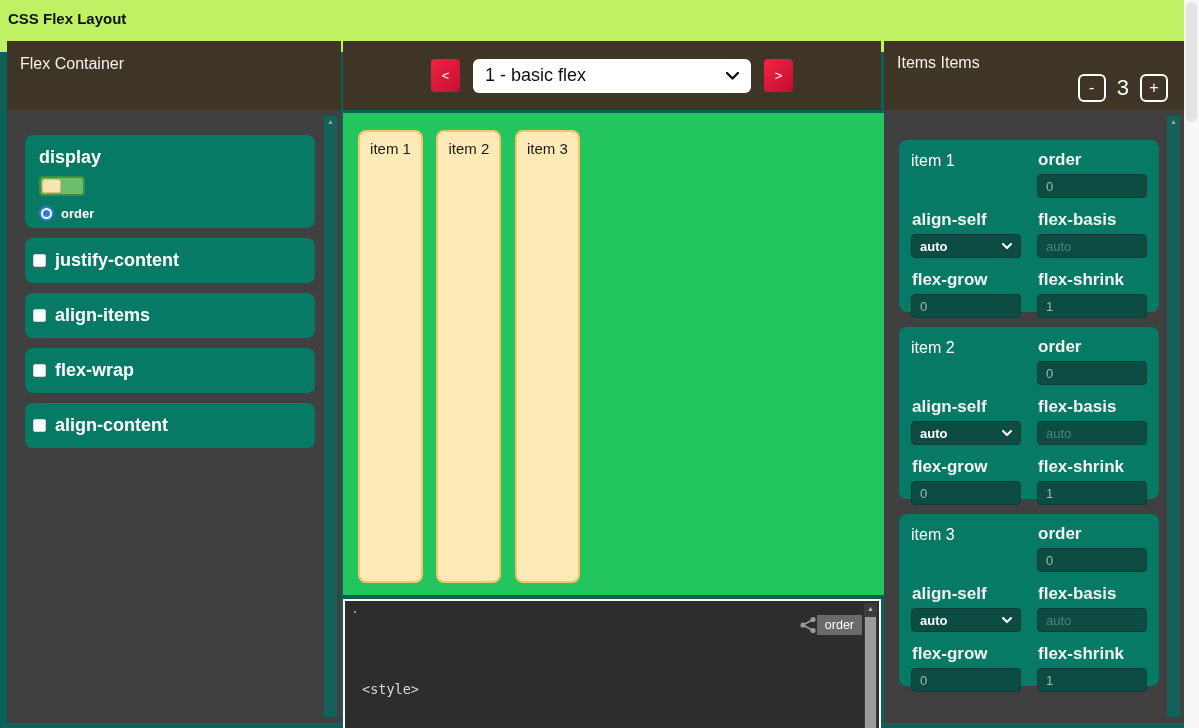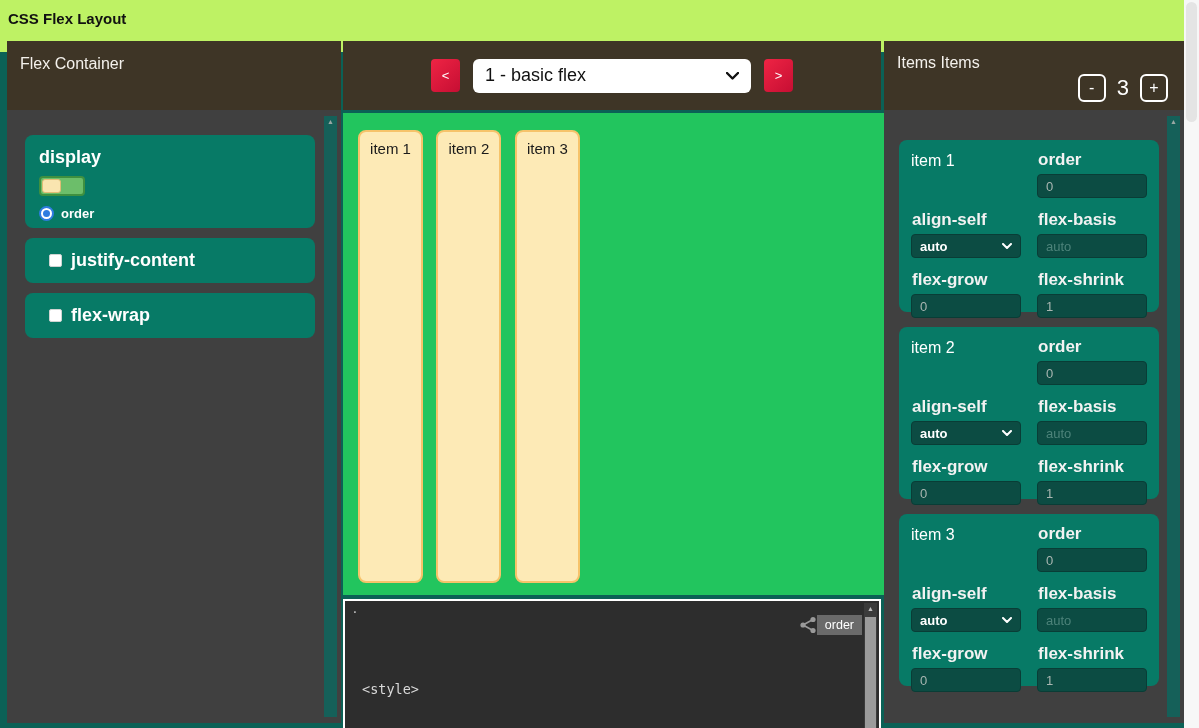--- a/index.html
+++ b/index.html
@@ -20,21 +20,21 @@
   .cards-wrap { position:absolute; left:18px; top:0; width:290px; }
   .card { background:#077a66; border-radius:8px; }
   .display-card { margin-top:25px; height:93px; padding:12px 14px; }
   .card-label { font-size:18px; font-weight:bold; color:#fff; }
   .toggle { margin-top:8px; width:46px; height:20px; background:#6cbe6a; border:2px solid #3f9040; border-radius:4px; position:relative; cursor:pointer; }
   .toggle-knob { position:absolute; left:1px; top:1px; width:19px; height:14px; background:#fae5b0; border:1px solid #e0bc75; border-radius:3px; }
   .radio-row { margin-top:10px; display:flex; align-items:center; gap:7px; }
   .radio { width:15px; height:15px; border-radius:50%; border:2px solid #2e7ce0; background:#fff; position:relative; cursor:pointer; flex:none; }
   .radio-dot { position:absolute; left:2px; top:2px; width:7px; height:7px; border-radius:50%; background:#2e7ce0; }
   .radio-label { font-size:13px; font-weight:bold; color:#fff; }
-  .prop-card { margin-top:10px; height:45px; display:flex; align-items:center; gap:9px; padding:0 24px; }
+  .prop-card { margin-top:10px; height:45px; display:flex; align-items:center; gap:9px; padding:0 8px; }
   .checkbox { width:13px; height:13px; background:#fff; border:1px solid #cfd4d2; border-radius:2px; cursor:pointer; flex:none; }
 
   
   .panel-middle { left:343px; width:538px; height:689px; background:transparent; }
   .mid-header { display:flex; align-items:center; justify-content:center; gap:13px; padding:0; }
   .nav-btn { width:29px; height:33px; border:none; border-radius:4px; background:linear-gradient(135deg,#ef2444,#c60e33); color:#fff; font-size:13px; cursor:pointer; font-family:inherit; }
   .example-select { width:278px; height:34px; background:#fff; border-radius:6px; display:flex; align-items:center; justify-content:space-between; padding:0 12px; font-size:18px; color:#111; cursor:pointer; }
   .flex-preview { position:absolute; left:0; top:72px; width:622px; height:482px; background:#22c55e; padding:17px 0 0 15px; }
   .flex-item { display:inline-block; vertical-align:top; width:65px; height:453px; margin-right:9px; background:#fdeab6; border:2px solid #f6c36a; border-radius:8px; text-align:center; padding-top:8px; font-size:15px; color:#1b1b1b; }
   .code-panel { position:absolute; left:0; top:558px; width:538px; height:134px; background:#2d2d2d; border:2px solid #ffffff; }
@@ -90,21 +90,29 @@
           <span class="radio-label">order</span>
         </div>
       </div>
 
       <div class="card prop-card">
         <span class="checkbox"></span>
         <span class="card-label">justify-content</span>
       </div>
       <div class="card prop-card">
         <span class="checkbox"></span>
+        <span class="card-label">align-items</span>
+      </div>
+      <div class="card prop-card">
+        <span class="checkbox"></span>
         <span class="card-label">flex-wrap</span>
+      </div>
+      <div class="card prop-card">
+        <span class="checkbox"></span>
+        <span class="card-label">align-content</span>
       </div>
     </div>
     <div class="scroll-track">
       <span class="scroll-arrow">▲</span>
     </div>
   </div>
 </div>
 
 <div class="panel panel-middle">
   <div class="panel-header mid-header">

